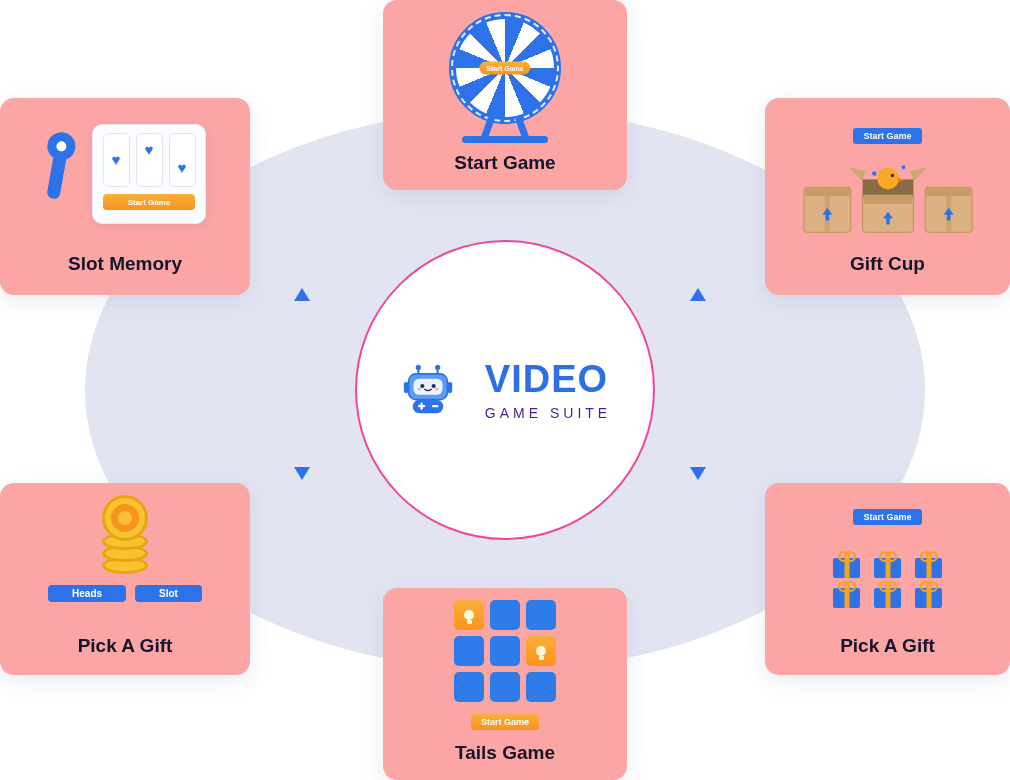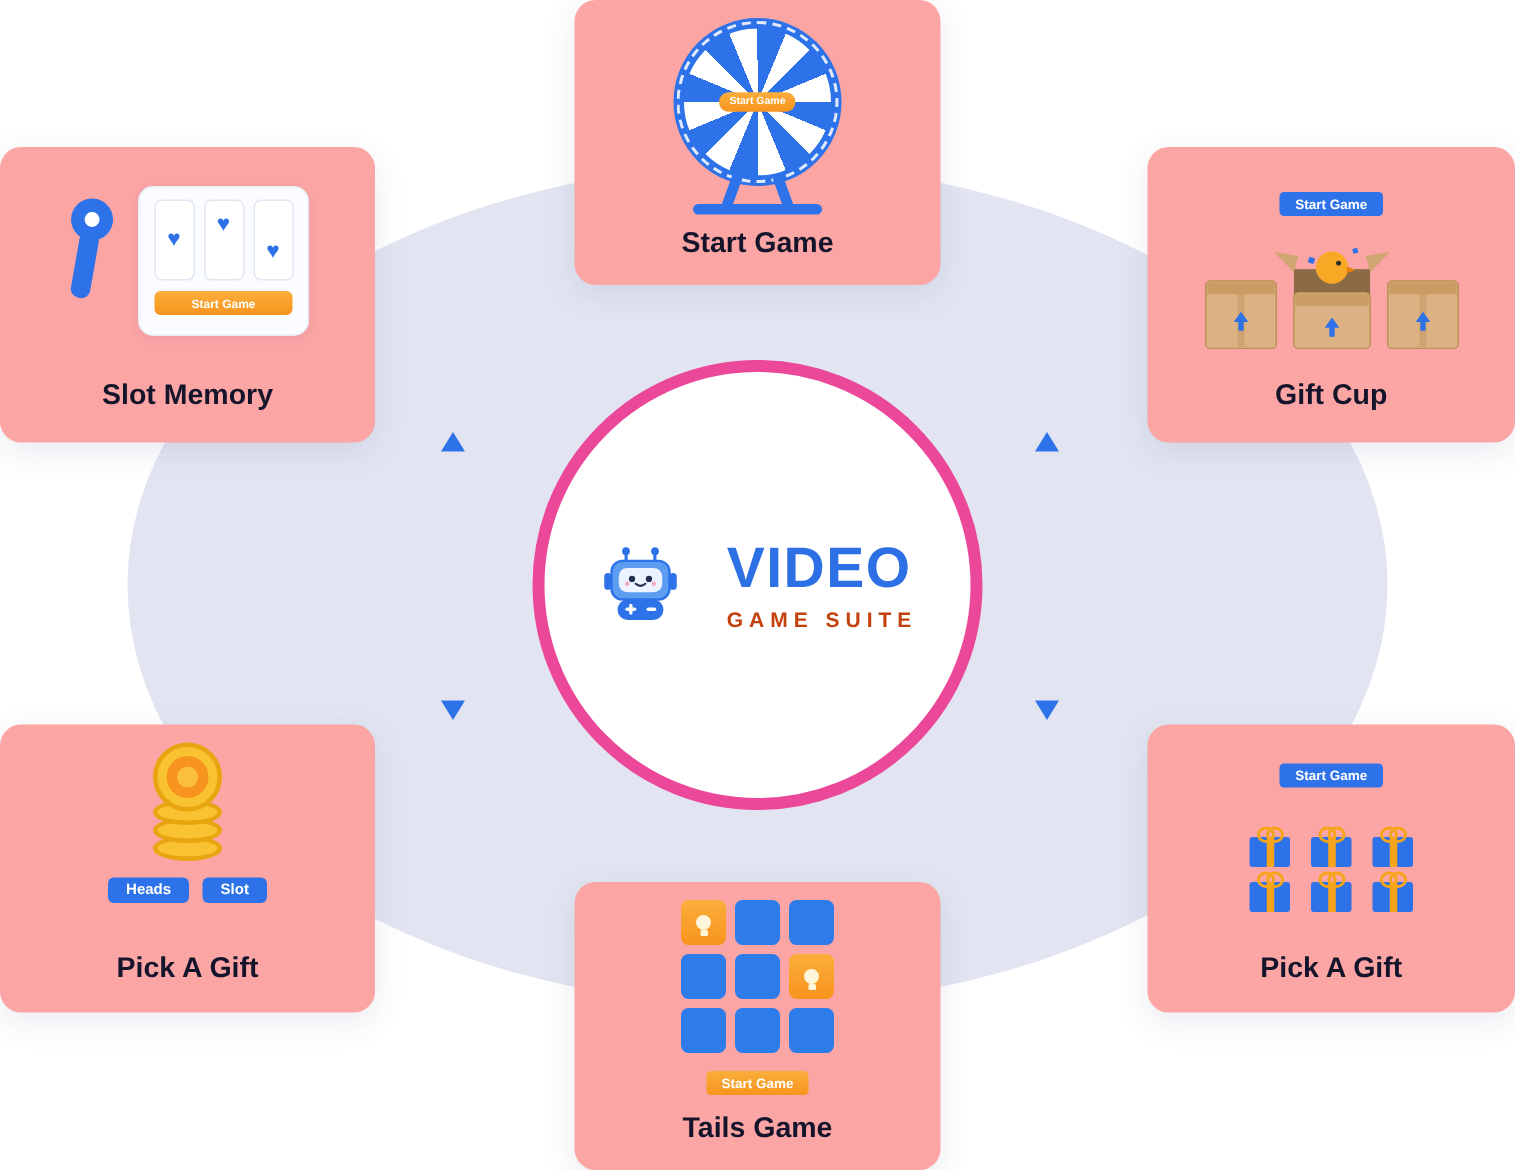--- a/index.html
+++ b/index.html
@@ -5,24 +5,24 @@
   * { box-sizing: border-box; margin: 0; padding: 0; }
   body { background: #ffffff; font-family: "Liberation Sans", sans-serif; }
   .stage { position: relative; width: 1010px; height: 780px; background: #fff; overflow: hidden; }
 
   
   .bg-ellipse { position: absolute; left: 85px; top: 110px; width: 840px; height: 560px;
                 background: #E2E5F1; border-radius: 50%; }
 
   
   .center-circle { position: absolute; left: 355px; top: 240px; width: 300px; height: 300px;
-                   background: #fff; border: 8px solid #ec4899; border-radius: 50%;
+                   background: #fff; border: 2px solid #ec4899; border-radius: 50%;
                    display: flex; align-items: center; justify-content: center; gap: 28px; }
   .logo-text .video { font-size: 38px; font-weight: 800; color: #2D6FE4; letter-spacing: 1px; line-height: 1; }
-  .logo-text .suite { font-size: 14px; font-weight: 700; color: #c2410c; letter-spacing: 4px; margin-top: 7px; }
+  .logo-text .suite { font-size: 14px; font-weight: 400; color: #4c1d95; letter-spacing: 4px; margin-top: 7px; }
 
   
   .arrow { position: absolute; width: 0; height: 0; border-left: 8px solid transparent; border-right: 8px solid transparent; }
   .arrow.up   { border-bottom: 13px solid #2D72E8; }
   .arrow.down { border-top: 13px solid #2D72E8; }
   .a1 { left: 294px; top: 288px; } .a2 { left: 690px; top: 288px; }
   .a3 { left: 294px; top: 467px; } .a4 { left: 690px; top: 467px; }
 
   
   .card { position: absolute; background: #fca5a5; border-radius: 14px;
@@ -94,21 +94,21 @@
   .coin-face { width: 46px; height: 46px; border-radius: 50%; background: #F8C231;
                border: 3px solid #E8A50F; position: relative; z-index: 5; }
   .coin-face::before { content: ""; position: absolute; inset: 6px; border-radius: 50%; background: #F7941D; }
   .coin-face::after  { content: ""; position: absolute; inset: 13px; border-radius: 50%; background: #FBBF3C; }
   .coin-edge { width: 46px; height: 17px; border-radius: 50%; background: #F8C231; border: 3px solid #E8A50F; }
   .coin-edge.e1 { margin-top: -8px; z-index: 4; }
   .coin-edge.e2 { margin-top: -5px; z-index: 3; }
   .coin-edge.e3 { margin-top: -5px; z-index: 2; }
   .coin-buttons { display: flex; gap: 9px; margin-top: 11px; }
   .coin-btn { background: #2D72E8; color: #fff; font-size: 10px; font-weight: 700;
-              padding: 3px 12px; border-radius: 4px; }
+              padding: 3px 24px; border-radius: 4px; }
 
   
   .gift-illus { display: flex; flex-direction: column; align-items: center; gap: 10px; margin-top: 6px; }
   .gift-row { display: flex; gap: 14px; }
   .gift { position: relative; width: 27px; height: 20px; background: #2D72E8; border-radius: 2px; }
   .gift::before { content: ""; position: absolute; left: 50%; transform: translateX(-50%);
                   top: 0; bottom: 0; width: 5px; background: #F7A41D; }
   .gift .bow { position: absolute; top: -7px; left: 50%; transform: translateX(-50%); width: 18px; height: 7px; }
   .gift .bow::before, .gift .bow::after { content: ""; position: absolute; width: 8px; height: 7px;
                   border: 2px solid #F7A41D; border-radius: 50%; }

